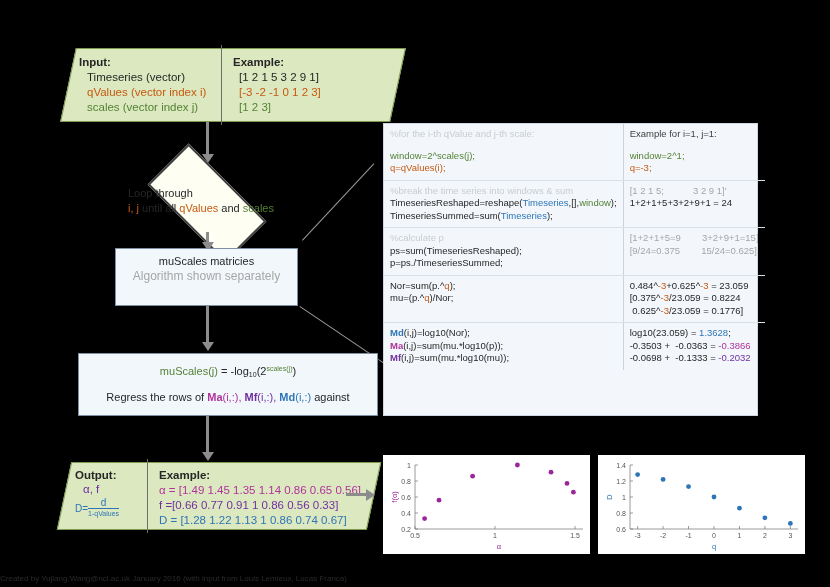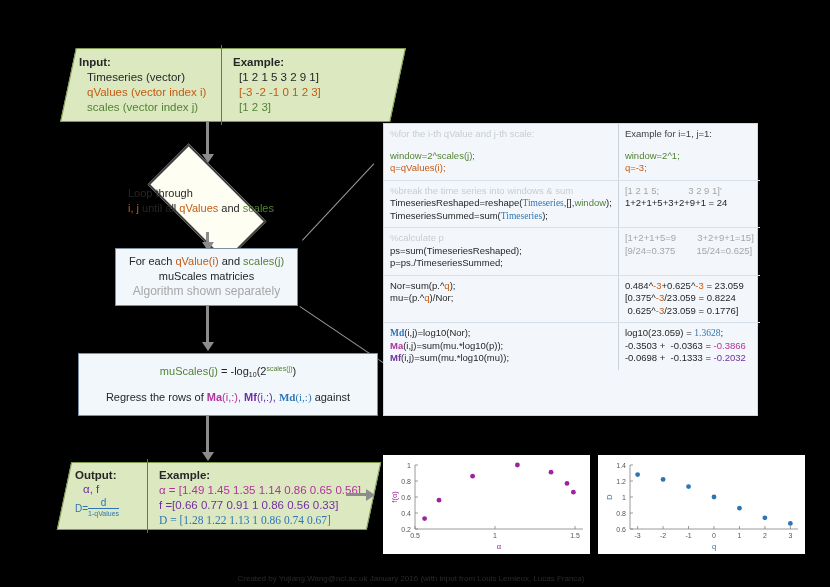--- a/index.html
+++ b/index.html
@@ -12,21 +12,21 @@
     position: relative;
     font-family: "Liberation Sans", sans-serif;
     overflow: hidden;
   }
 
   
   .c-q      { color: #C55A11; }          
   .c-scale  { color: #548235; }          
   .c-ma     { color: #B0349B; }          
   .c-mf     { color: #7030A0; }          
-  .c-md     { color: #2E75B6; font-family: Liberation Serif, serif; }          
+  .c-md     { color: #2E75B6; }          
   .c-grey   { color: #A6A6A6; }
   .c-dark   { color: #262626; }
 
   
   .para {
     position: absolute;
     background: #DCE8C0;
     border: 1px solid #7F9A4E;
     transform: skewX(-12deg);
   }
@@ -131,21 +131,21 @@
     position: absolute;
     background: #FFFFFF;
   }
   .plotsvg { display: block; }
 
   
   .footer {
     position: absolute;
     left: 0; right: 8px;
     bottom: 4px;
-    text-align: center;
+    text-align: left;
     color: #2A2A2A;
     font-size: 8px;
   }
 
   .sub { font-size: 7px; vertical-align: -2px; }
   .sup { font-size: 7px; vertical-align: 4px; }
 </style>
 </head>
 <body>
 
@@ -179,23 +179,20 @@
   <div>Loop through</div>
   <div>
     <span class="c-q">i, j</span><span class="c-dark"> until all </span><span class="c-q">qValues</span><span class="c-dark"> and </span><span class="c-scale">scales</span>
   </div>
 </div>
 
 <div class="vline" style="left:206px; top:232px; height:14px;"></div>
 <div class="vhead" style="left:201.5px; top:242px;"></div>
 
 <div class="proc" style="left:115px; top:248px; width:183px; height:58px;">
-  <div>
-    <span class="c-dark">For each </span><span class="c-q">qValue(i)</span><span class="c-dark"> and </span><span class="c-scale">scales(j)</span>
-  </div>
   <div class="c-dark">muScales matricies</div>
   <div class="c-grey" style="font-size:12px;">Algorithm shown separately</div>
 </div>
 
 <div class="leader" style="left:302px; top:240px; width:105px; transform:rotate(-47deg);"></div>
 <div class="leader" style="left:300px; top:306px; width:148px; transform:rotate(34deg);"></div>
 
 <div class="vline" style="left:206px; top:306px; height:38px;"></div>
 <div class="vhead" style="left:201.5px; top:342px;"></div>
 

